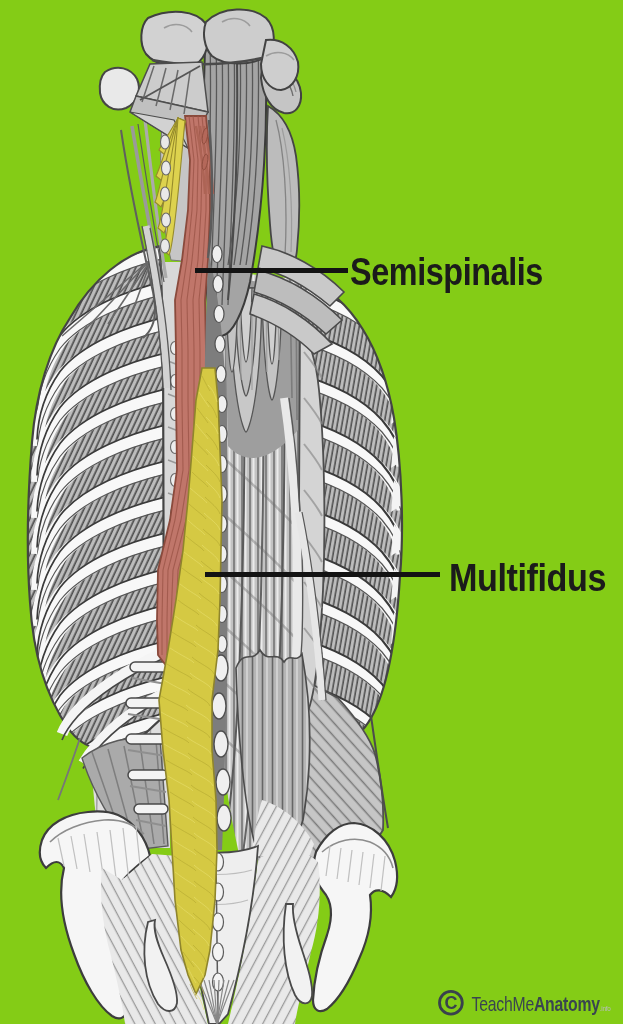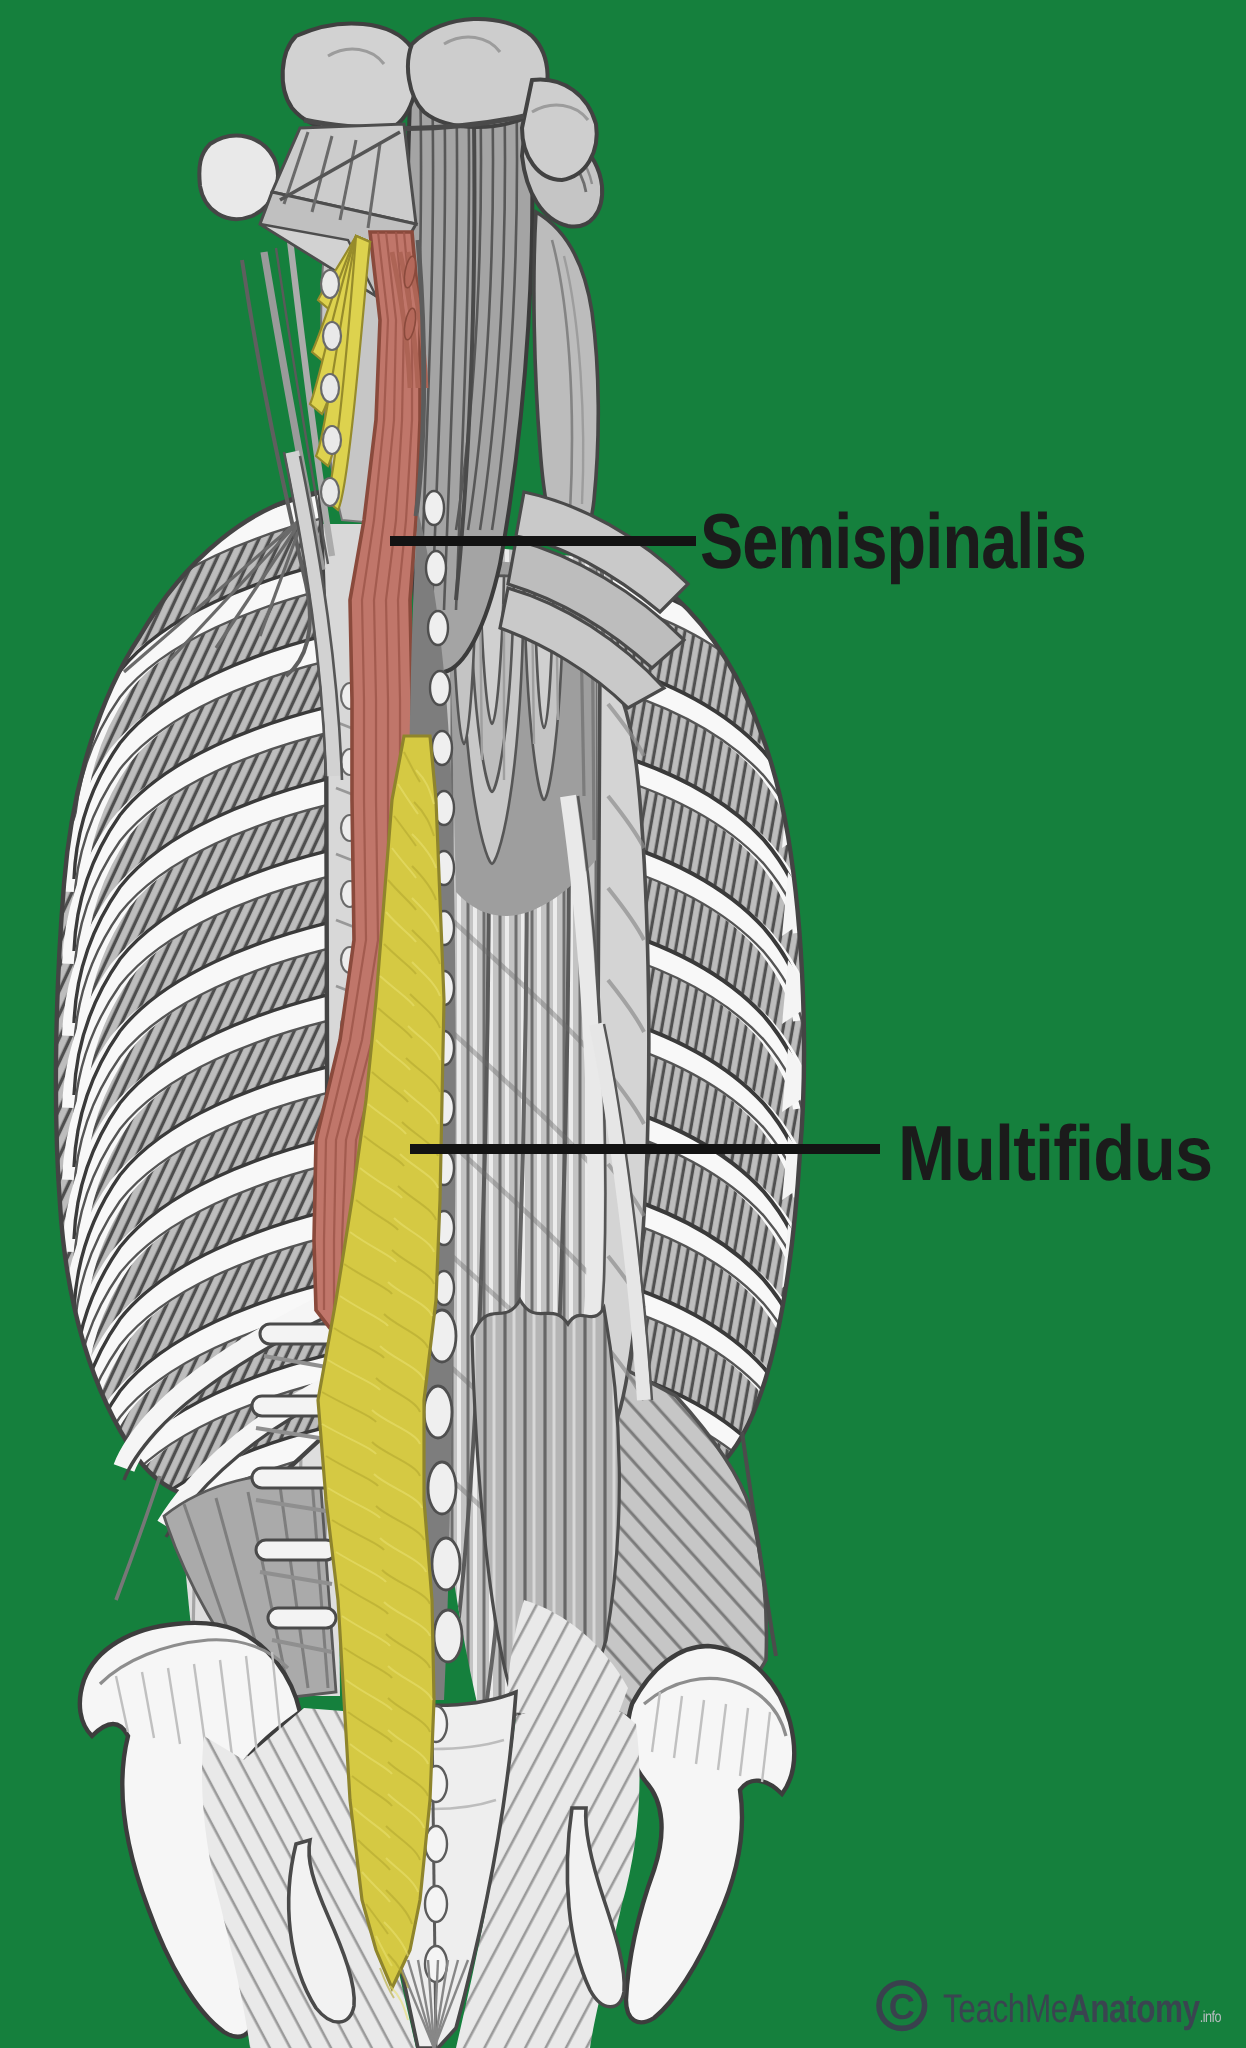--- a/index.html
+++ b/index.html
@@ -1,14 +1,14 @@
 <!DOCTYPE html>
 <html><head><meta charset="utf-8"><style>
 html,body{margin:0;padding:0;background:#ffffff;}
-#wrap{position:relative;width:623px;height:1024px;overflow:hidden;background:#15803d;}
+#wrap{position:relative;width:623px;height:1024px;overflow:hidden;background:#84cc16;}
 </style></head><body>
 <div id="wrap">
 <svg width="623" height="1024" viewBox="0 0 623 1024" style="position:absolute;left:0;top:0">
 <defs>
 <pattern id="hatchL" width="5" height="5" patternUnits="userSpaceOnUse" patternTransform="rotate(-65)">
   <rect width="5" height="5" fill="#bdbdbd"></rect>
   <line x1="0" y1="1.2" x2="5" y2="1.2" stroke="#4e4e4e" stroke-width="1.7"></line>
 </pattern>
 <pattern id="hatchR" width="4.6" height="4.6" patternUnits="userSpaceOnUse" patternTransform="rotate(-80)">
   <rect width="4.6" height="4.6" fill="#bdbdbd"></rect>

